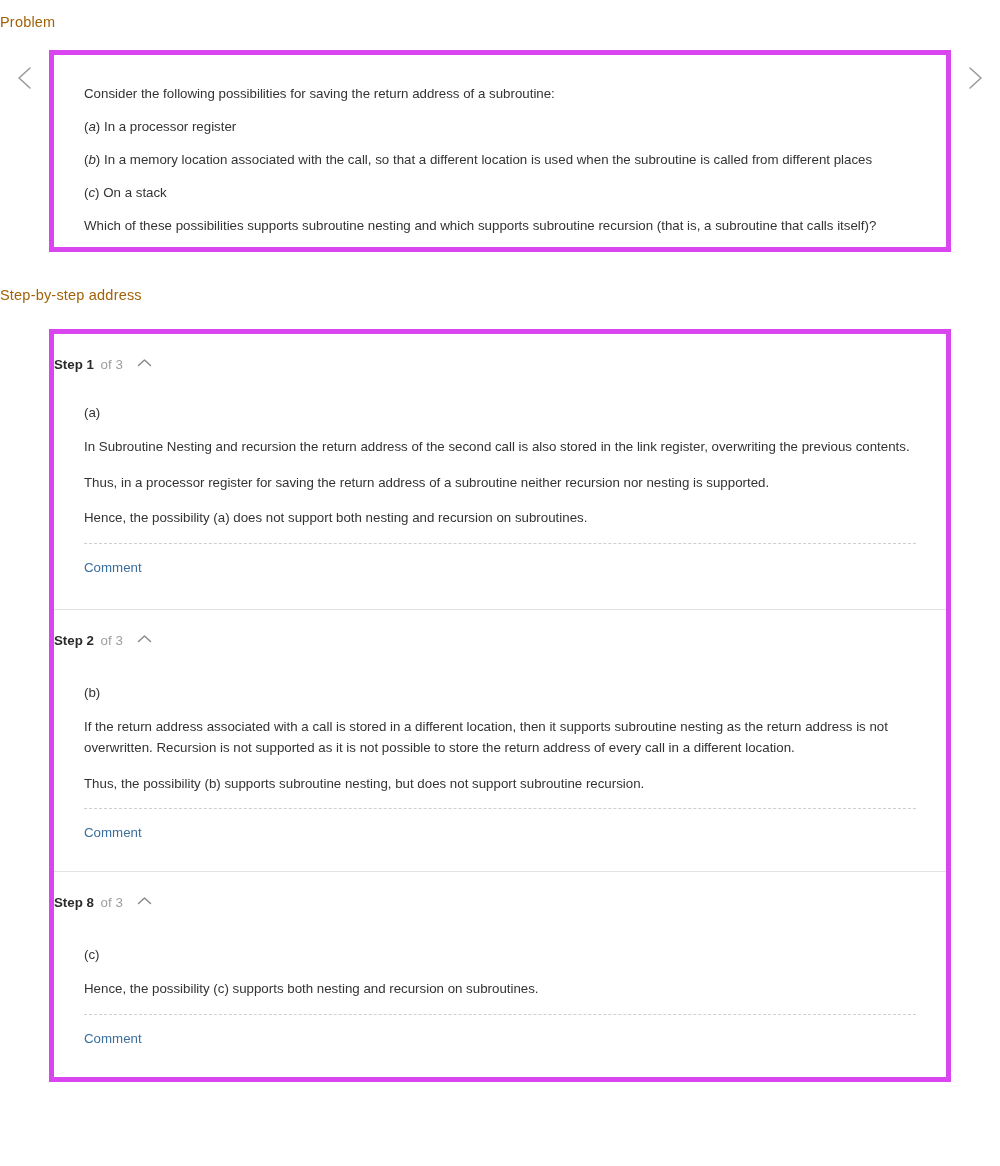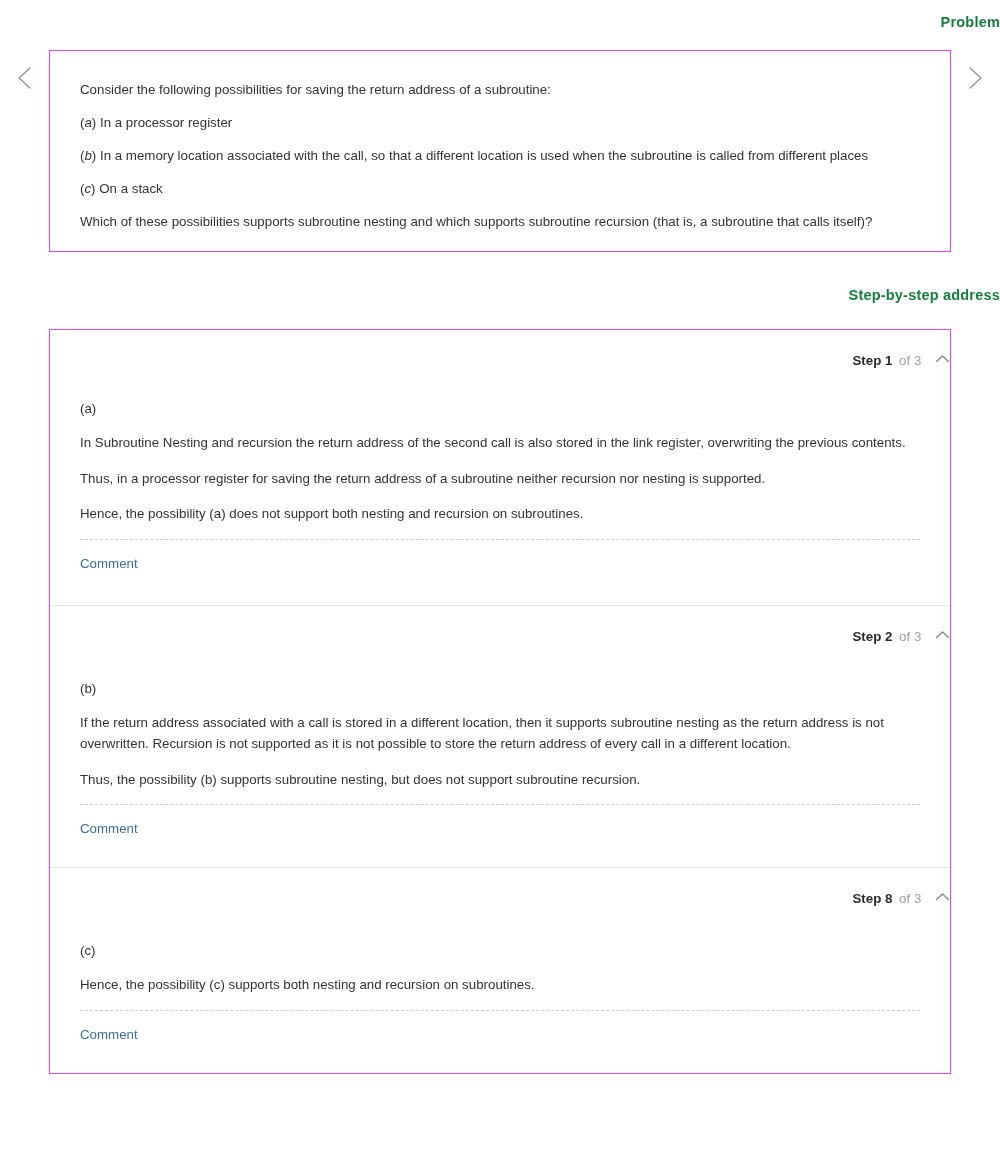--- a/index.html
+++ b/index.html
@@ -7,33 +7,33 @@
     margin: 0; padding: 0;
     width: 1000px; height: 1166px;
     background: #ffffff;
     font-family: "Liberation Sans", sans-serif;
     -webkit-font-smoothing: antialiased;
   }
   .page { position: relative; width: 1000px; height: 1166px; overflow: hidden; }
 
   
   .section-heading {
-    text-align: right;
+    text-align: left;
     font-size: 14.5px;
-    font-weight: bold;
-    color: #15803d;
+    font-weight: normal;
+    color: #a16207;
     letter-spacing: .2px;
   }
   #problem-heading { padding-top: 12px; padding-bottom: 0; line-height: 20px; }
   #solution-heading { margin-top: 33px; line-height: 20px; }
 
   
   .card {
     margin: 8px 49px;
-    border: 1px solid #d946ef;
+    border: 5px solid #d946ef;
     background: #fff;
   }
   #problem-card { margin-top: 18px; height: 202px; padding: 30px 30px 0 30px; }
   #solution-card { margin-top: 24px; }
 
   
   .prob-line {
     font-size: 13.3px;
     line-height: 18px;
     color: #333333;
@@ -51,21 +51,21 @@
   }
   #nav-prev { left: 10px; }
   #nav-next { right: 10px; }
   .nav-arrow svg { display: block; }
 
   
   .step { position: relative; }
   .step + .step { border-top: 1px solid #e3e3e3; }
 
   .step-header {
-    text-align: right;
+    text-align: left;
     padding: 22px 0 6px 0;
     font-size: 13.3px;
     cursor: pointer;
     user-select: none;
   }
   .step-label { font-weight: bold; color: #2b2b2b; }
   .step-of { color: #9e9e9e; font-weight: normal; margin-left: 3px; }
   .chevron-up {
     display: inline-block;
     margin-left: 10px;

